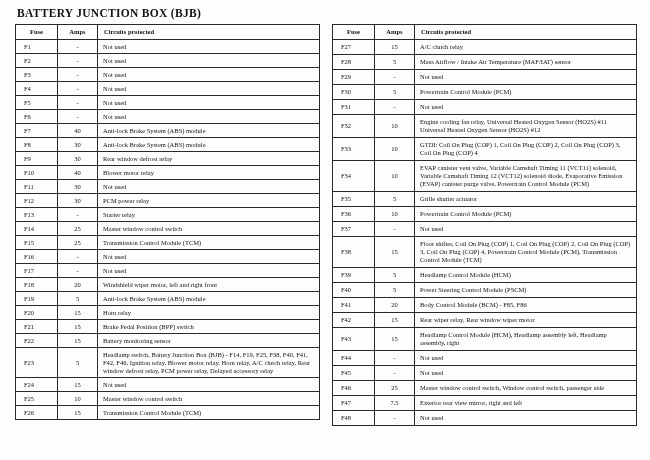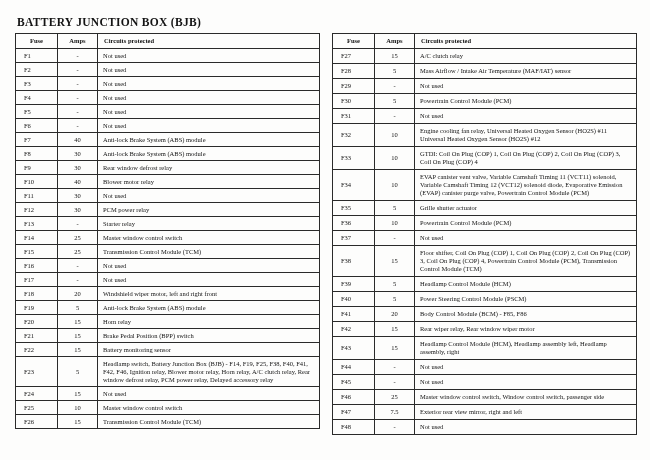--- a/index.html
+++ b/index.html
@@ -15,21 +15,21 @@
   }
   .page {
     width: 650px;
     height: 460px;
     padding: 5px 13px 6px 15px;
   }
   .title {
     font-size: 11.5px;
     font-weight: bold;
     letter-spacing: 0.3px;
-    margin: 11px 0 5px 2px;
+    margin: 2px 0 5px 2px;
     white-space: nowrap;
   }
   .tables {
     display: flex;
     gap: 12px;
     align-items: flex-start;
   }
   .tbl-wrap { flex: 1; min-width: 0; }
   table {
     border-collapse: collapse;

